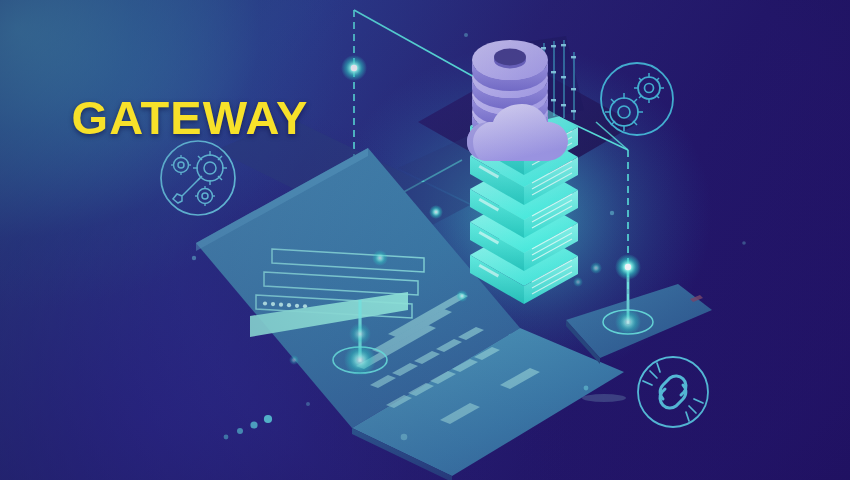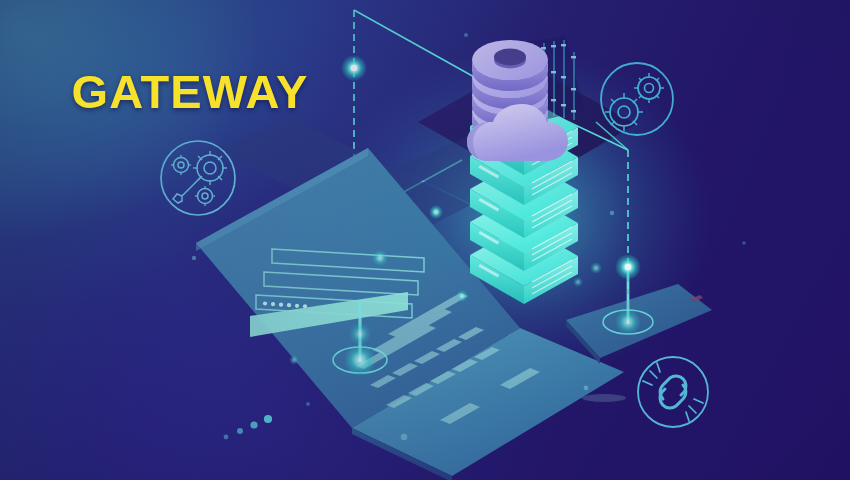--- a/index.html
+++ b/index.html
@@ -37,21 +37,21 @@
     width: 380px;
     text-align: center;
     color: #f7e12a;
     font-weight: bold;
     letter-spacing: 1px;
     text-shadow: 0 2px 5px rgba(10,10,60,0.55);
     white-space: nowrap;
     user-select: none;
   }
   #title-line1 { top: 18px;  font-size: 47px; }
-  #title-line2 { top: 64px;  font-size: 47px; }
+  #title-line2 { top: 90px;  font-size: 47px; }
 
   svg.art { position: absolute; top:0; left:0; width: 850px; height: 480px; overflow: visible; }
 </style>
 </head>
 <body>
 
 <div id="stage">
 
   <div class="layer" id="bg-gradient"></div>
 

